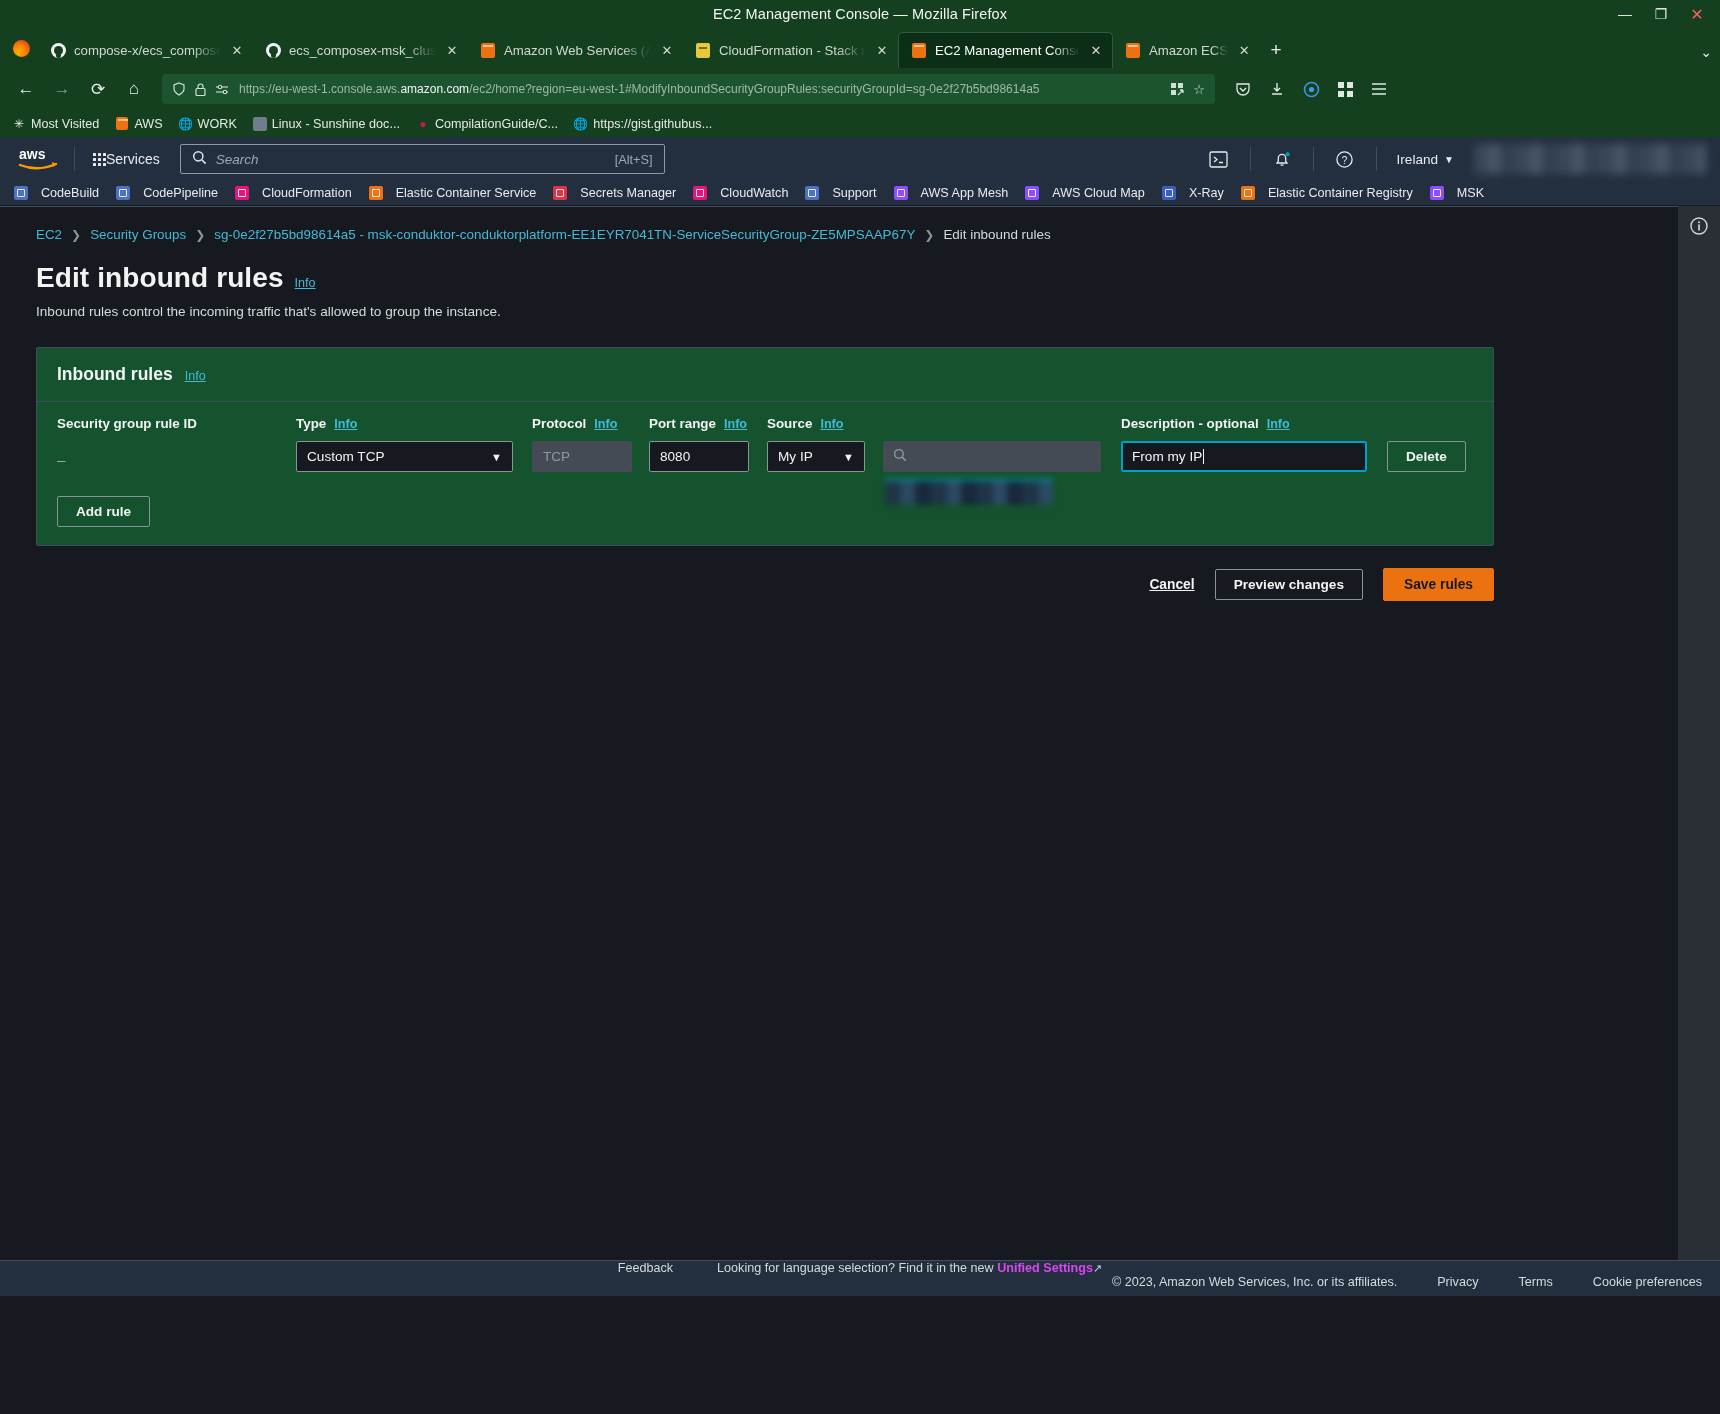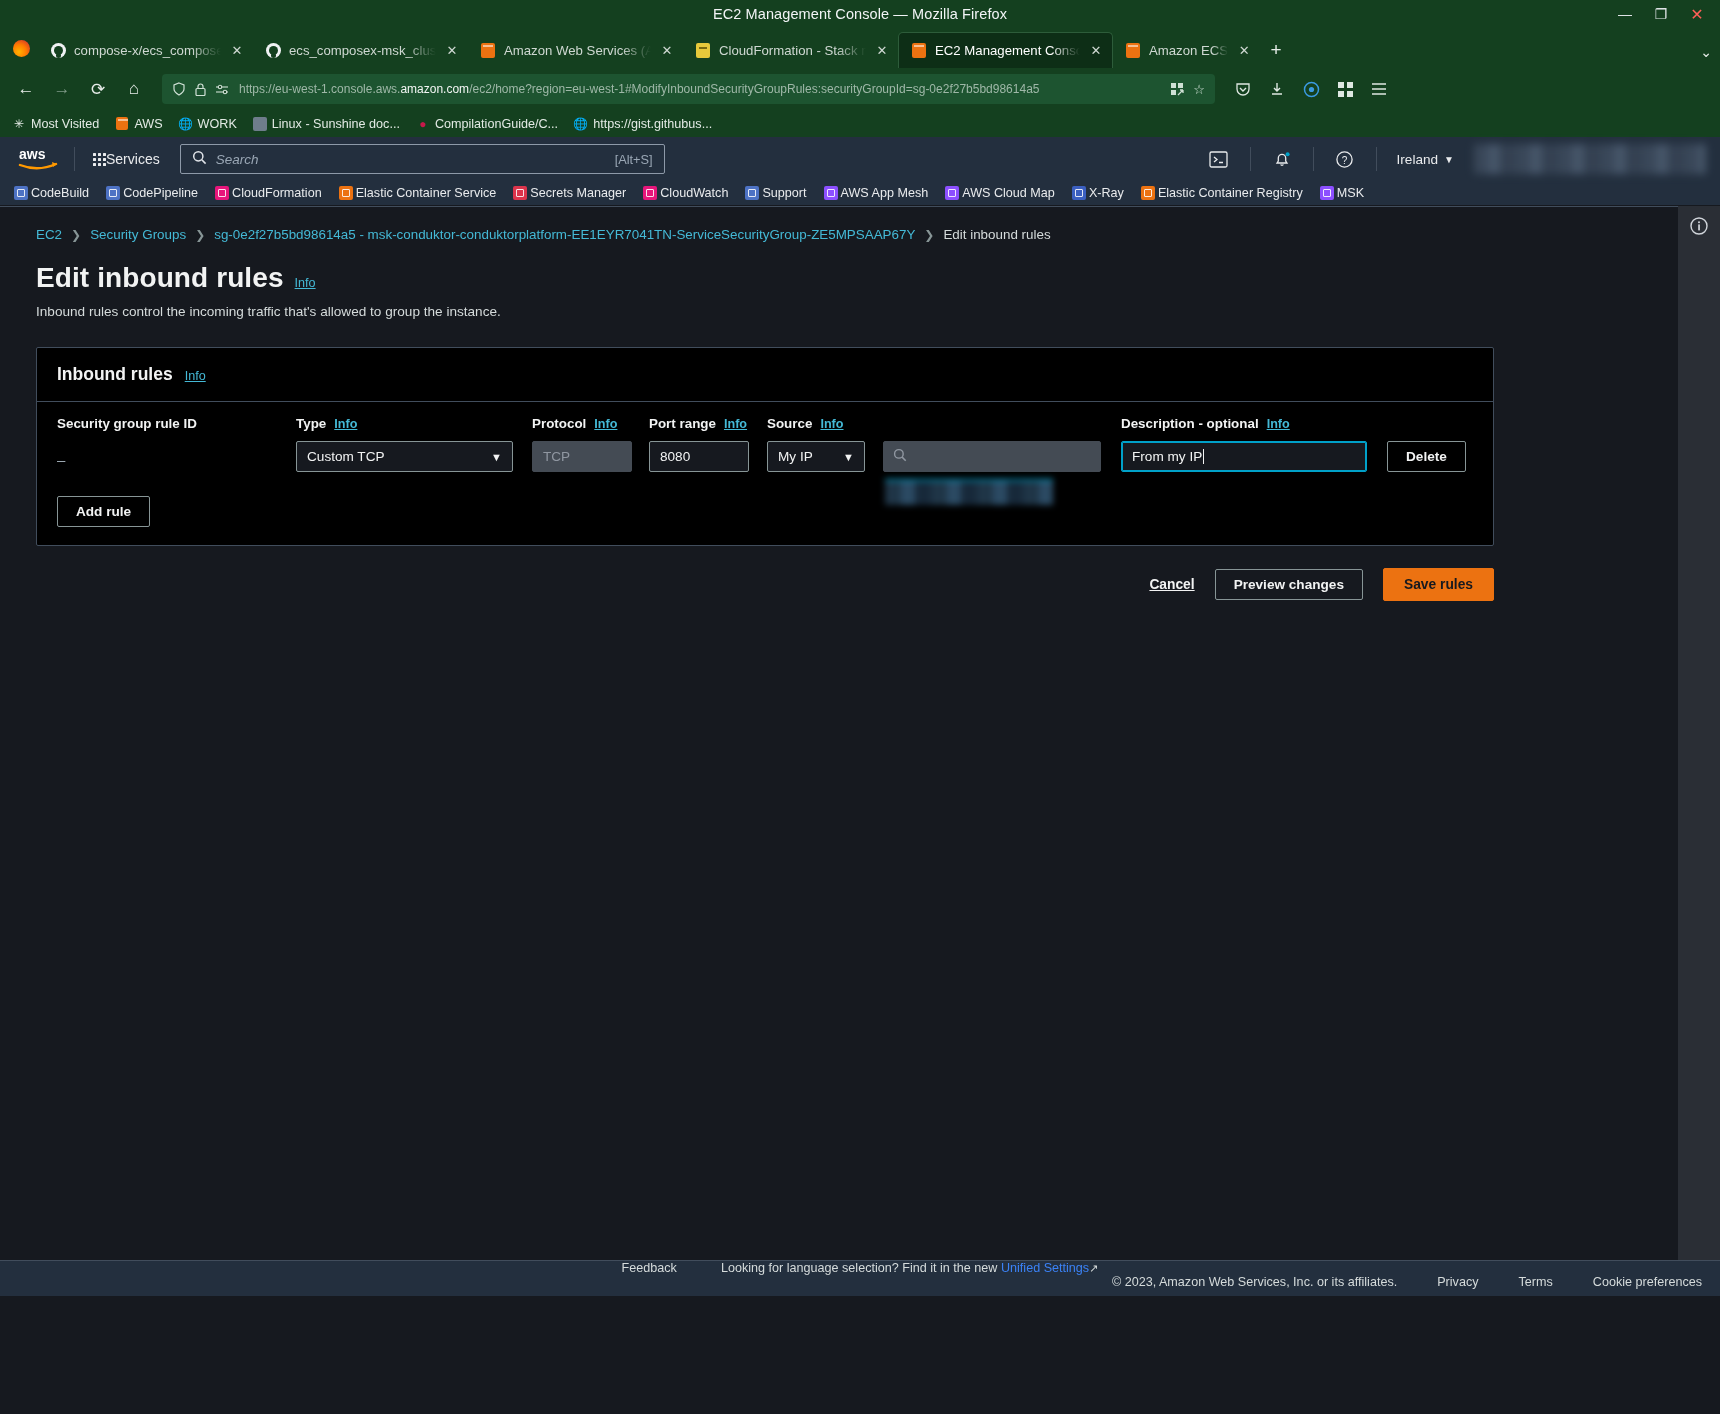--- a/index.html
+++ b/index.html
@@ -99,21 +99,21 @@
   .hdr-ico { width: 42px; height: 30px; display:flex; align-items:center;
     justify-content:center; color:#e9ebed; font-size: 15px; position:relative; }
   .hdr-region { color:#e9ebed; font-size:13.6px; display:flex; align-items:center;
     gap:6px; padding: 0 10px; }
   .acct-blur { width: 232px; height: 30px; margin-left: 10px; border-radius:2px;
     background: repeating-linear-gradient(90deg,#3c4a5c 0 14px,#4a5a6e 14px 26px,#364354 26px 42px);
     filter: blur(4px); opacity:.9; }
 
   .aws-shortcuts { height: 25px; background: #232f3e; display:flex; align-items:center;
     gap: 17px; padding: 0 14px; font-size: 12.6px; color: #e9ebed; border-bottom: 1px solid #16191f;}
-  .sc { display:flex; align-items:center; gap: 3px; white-space:nowrap; }
+  .sc { display:flex; align-items:center; gap: 13px; white-space:nowrap; }
   .sc .si { width: 14px; height: 14px; border-radius: 2px; display:block; position:relative; }
   .sc .si::after { content:""; position:absolute; inset:3px; border:1.2px solid rgba(255,255,255,.85);
     border-radius:1px; }
 
   
   .content { background:#16191f; min-height: 1090px; position: relative; }
   .info-rail { position:absolute; right:0; top:0; width: 42px; height: 1090px;
     background:#2a2e35; display:flex; justify-content:center; padding-top: 10px; }
   .info-rail .ic { color:#d1d5db; font-size: 17px; }
   .topline { height:1px; background:#414d5c; }
@@ -122,21 +122,21 @@
     font-size: 13.4px; color: #d5dbdb; }
   .breadcrumb a { color:#44b9d6; text-decoration:none; }
   .breadcrumb .sep { color:#879596; font-size: 12px; }
   .breadcrumb .cur { color:#d5dbdb; }
 
   .page-title { padding: 20px 0 0 36px; display:flex; align-items:baseline; gap: 11px; }
   .page-title h1 { font-size: 28px; font-weight: 700; color: #f2f3f3; letter-spacing: .1px;}
   .infolink { color:#44b9d6; font-size: 12.6px; }
   .page-desc { padding: 10px 0 0 36px; font-size: 13.6px; color: #d5dbdb; }
 
-  .panel { margin: 28px 36px 0 36px; max-width: 1458px; background:#000000;
+  .panel { margin: 28px 36px 0 36px; max-width: 1458px; background:#14532d;
     border: 1px solid #414d5c; border-radius: 2px; }
   .panel-head { padding: 16px 20px; display:flex; align-items:baseline; gap: 12px;
     border-bottom: 1px solid #414d5c; }
   .panel-head h2 { font-size: 17.5px; font-weight: 700; color:#f2f3f3; }
 
   .rules-head { display:flex; align-items:center; padding: 14px 20px 8px 20px;
     font-size: 13.4px; font-weight: 700; color:#f2f3f3; gap: 0; }
   .rules-head .cell { display:flex; align-items:baseline; gap: 8px; }
   .c-id   { flex: 0 0 239px; }
   .c-type { flex: 0 0 236px; }
@@ -185,21 +185,21 @@
   .btn-primary { background:#ec7211; border:1px solid #ec7211; color:#16191f;
     font-weight:700; font-size: 13.8px; border-radius:2px; padding: 8px 20px;
     font-family: "Liberation Sans", sans-serif; }
 
   
   .footer { position:absolute; left:0; bottom:0; width: 1720px; height: 36px;
     background:#232f3e; display:flex; align-items:center; padding: 0 18px;
     font-size: 12.6px; color:#d5dbdb; border-top: 1px solid #414d5c; flex-direction: column; }
   .footer .fl { display:flex; align-items:center; gap: 44px; }
   .footer .fr { margin-left:auto; display:flex; align-items:center; gap: 40px; }
-  .footer b { font-weight: 400; color:#3b82f6; }
+  .footer b { font-weight: 700; color:#d946ef; }
   .ext { font-size: 11px; }
 </style>
 </head>
 <body>
 
 <div class="ff-titlebar">
   <span class="ff-title">EC2 Management Console — Mozilla Firefox</span>
   <div class="win-controls">
     <span class="win-btn">—</span>
     <span class="win-btn">❐</span>

